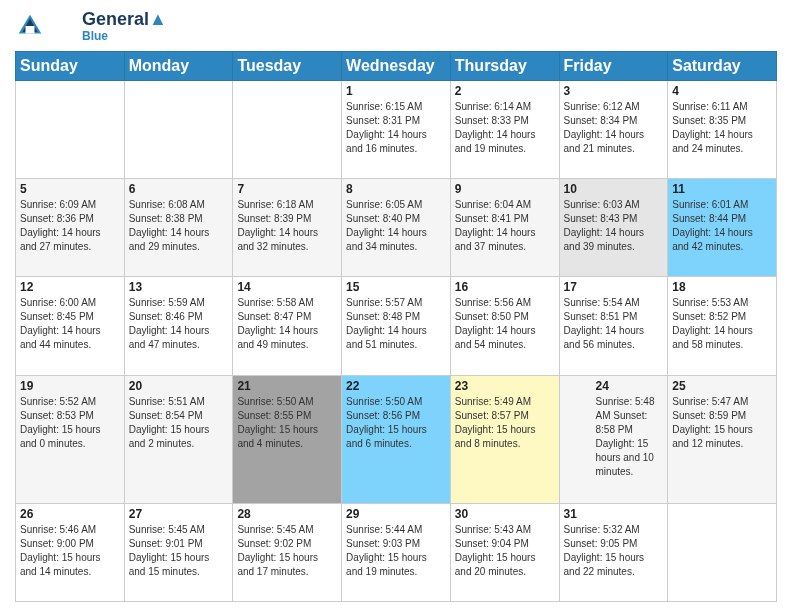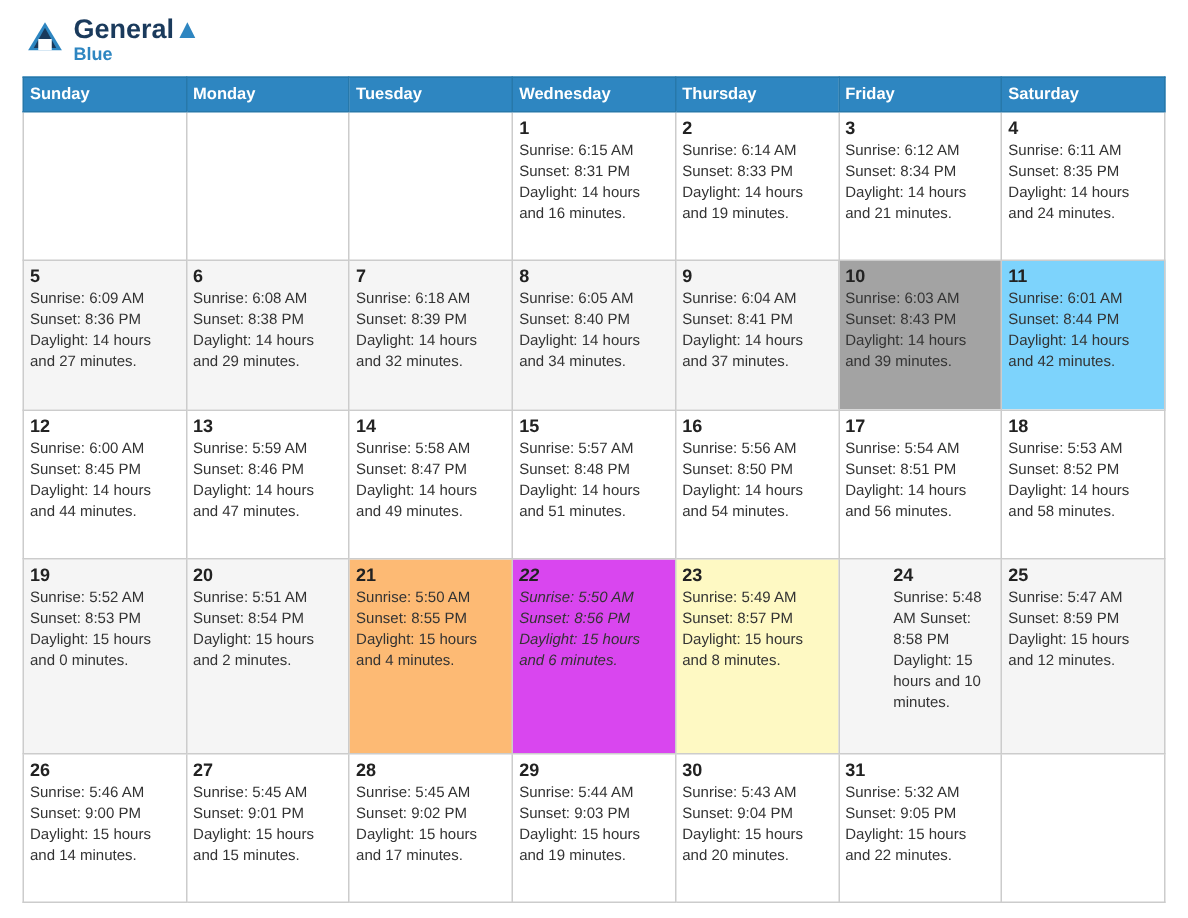--- a/index.html
+++ b/index.html
@@ -26,20 +26,21 @@
     .logo {
       display: flex;
       align-items: center;
       gap: 4px;
     }
     .logo-text {
       font-size: 18px;
       font-weight: bold;
       color: #1a3a5c;
       line-height: 1.1;
+      margin-left: 33px;
     }
     .logo-text span {
       color: #2e86c1;
     }
     .logo-icon {
       width: 30px;
       height: 30px;
     }
     .title-block {
       text-align: right;
@@ -56,21 +57,21 @@
     .calendar {
       flex: 1;
       border: 1px solid #ccc;
       border-collapse: collapse;
       width: 100%;
       table-layout: fixed;
     }
     .calendar th {
       background-color: #2e86c1;
       color: #fff;
-      font-size: 11px;
+      font-size: 16px;
       font-weight: bold;
       padding: 5px 4px;
       text-align: left;
       border: 1px solid #2778aa;
     }
     .calendar td {
       border: 1px solid #ccc;
       vertical-align: top;
       padding: 3px 4px;
       font-size: 9.5px;
@@ -194,21 +195,21 @@
 Daylight: 14 hours
 and 34 minutes.</div>
           </td>
           <td style="background: rgb(245, 245, 245);">
             <span class="day-number">9</span>
             <div class="cell-text">Sunrise: 6:04 AM
 Sunset: 8:41 PM
 Daylight: 14 hours
 and 37 minutes.</div>
           </td>
-          <td style="background: #a3a3a3;">
+          <td style="background: #e5e5e5;">
             <span class="day-number">10</span>
             <div class="cell-text">Sunrise: 6:03 AM
 Sunset: 8:43 PM
 Daylight: 14 hours
 and 39 minutes.</div>
           </td>
           <td style="background: #7dd3fc;">
             <span class="day-number">11</span>
             <div class="cell-text">Sunrise: 6:01 AM
 Sunset: 8:44 PM
@@ -275,28 +276,28 @@
 Daylight: 15 hours
 and 0 minutes.</div>
           </td>
           <td style="background: rgb(245, 245, 245);">
             <span class="day-number">20</span>
             <div class="cell-text">Sunrise: 5:51 AM
 Sunset: 8:54 PM
 Daylight: 15 hours
 and 2 minutes.</div>
           </td>
-          <td style="background: #fdba74;">
+          <td style="background: #a3a3a3;">
             <span class="day-number">21</span>
             <div class="cell-text">Sunrise: 5:50 AM
 Sunset: 8:55 PM
 Daylight: 15 hours
 and 4 minutes.</div>
           </td>
-          <td style="background: #d946ef; font-style: italic;">
+          <td style="background: #7dd3fc;">
             <span class="day-number">22</span>
             <div class="cell-text">Sunrise: 5:50 AM
 Sunset: 8:56 PM
 Daylight: 15 hours
 and 6 minutes.</div>
           </td>
           <td style="background: #fef9c3;">
             <span class="day-number">23</span>
             <div class="cell-text">Sunrise: 5:49 AM
 Sunset: 8:57 PM

